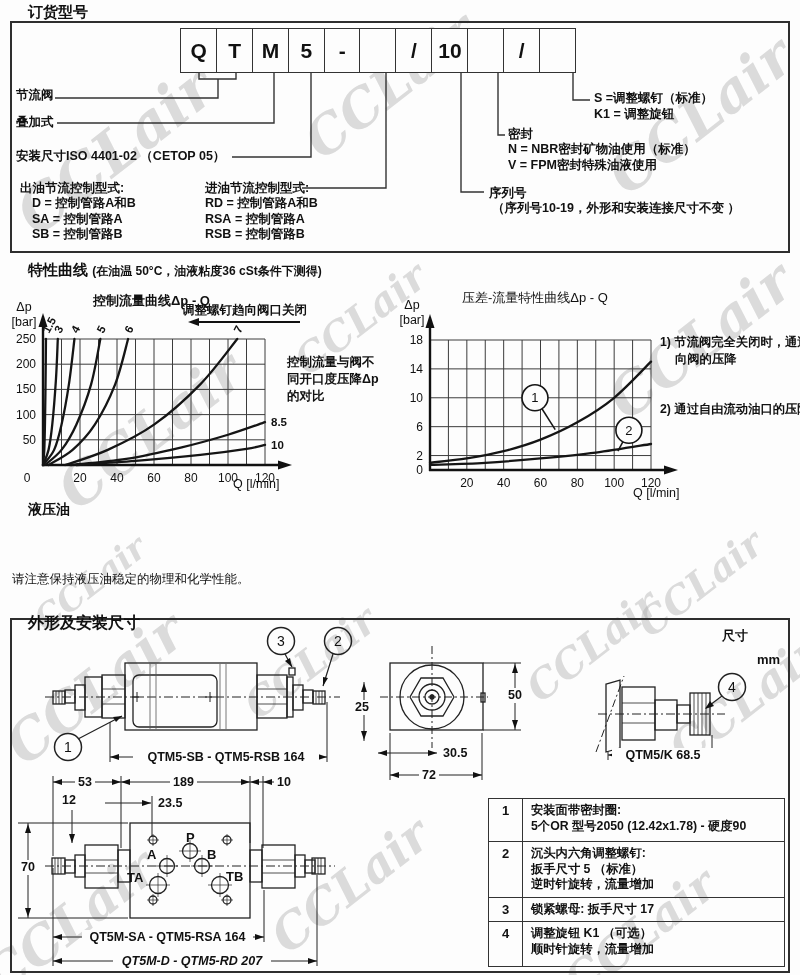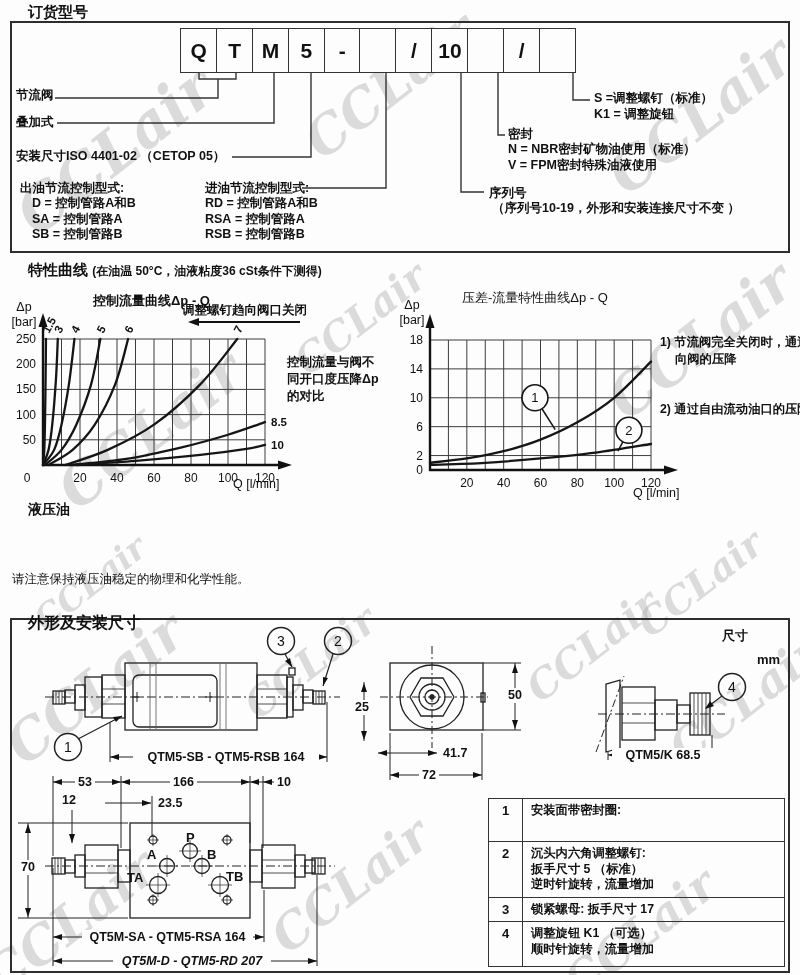--- a/index.html
+++ b/index.html
@@ -367,46 +367,47 @@
 
   <div class="callout" style="left:55px;top:739px;">1</div>
   <div class="callout" style="left:325px;top:633px;">2</div>
   <div class="callout" style="left:268px;top:633px;">3</div>
   <div class="callout" style="left:719px;top:679px;">4</div>
 
   <div class="lbl whitebg ctr" style="left:133px;top:750px;width:180px;">QTM5-SB - QTM5-RSB 164</div>
 
   <div class="lbl whitebg" style="left:352px;top:700px;">25</div>
   <div class="lbl whitebg" style="left:505px;top:688px;">50</div>
-  <div class="lbl" style="left:443px;top:746px;">41.7</div>
+  <div class="lbl" style="left:443px;top:746px;">30.5</div>
   <div class="lbl whitebg" style="left:419px;top:768px;">72</div>
 
   <div class="lbl whitebg ctr" style="left:612px;top:748px;width:96px;">QTM5/K 68.5</div>
 
   <div class="lbl whitebg" style="left:75px;top:775px;">53</div>
-  <div class="lbl whitebg" style="left:170px;top:775px;">166</div>
+  <div class="lbl whitebg" style="left:170px;top:775px;">189</div>
   <div class="lbl whitebg" style="left:274px;top:775px;">10</div>
   <div class="lbl" style="left:62px;top:793px;">12</div>
   <div class="lbl" style="left:158px;top:796px;">23.5</div>
   <div class="lbl whitebg" style="left:18px;top:860px;">70</div>
 
   <div class="lbl" style="left:186px;top:830px;font-size:13px;">P</div>
   <div class="lbl" style="left:147px;top:847px;font-size:13px;">A</div>
   <div class="lbl" style="left:207px;top:847px;font-size:13px;">B</div>
   <div class="lbl" style="left:127px;top:870px;font-size:13px;">TA</div>
   <div class="lbl" style="left:226px;top:869px;font-size:13px;">TB</div>
 
   <div class="lbl whitebg ctr" style="left:82px;top:930px;width:165px;">QT5M-SA - QTM5-RSA 164</div>
   <div class="lbl whitebg ctr" style="left:113px;top:954px;width:152px;font-style:italic;">QT5M-D - QTM5-RD 207</div>
 
   <div class="dimtable" id="dimtable">
       <div class="dimrow">
         <div class="dimnum">1</div>
         <div class="dimlines">
           <div>安装面带密封圈:</div>
+          <div>5个OR  型号2050 (12.42x1.78) - 硬度90</div>
         </div>
       </div>
       <div class="dimrow">
         <div class="dimnum">2</div>
         <div class="dimlines">
           <div>沉头内六角调整螺钉:</div>
           <div>扳手尺寸 5 （标准）</div>
           <div>逆时针旋转，流量增加</div>
         </div>
       </div>

